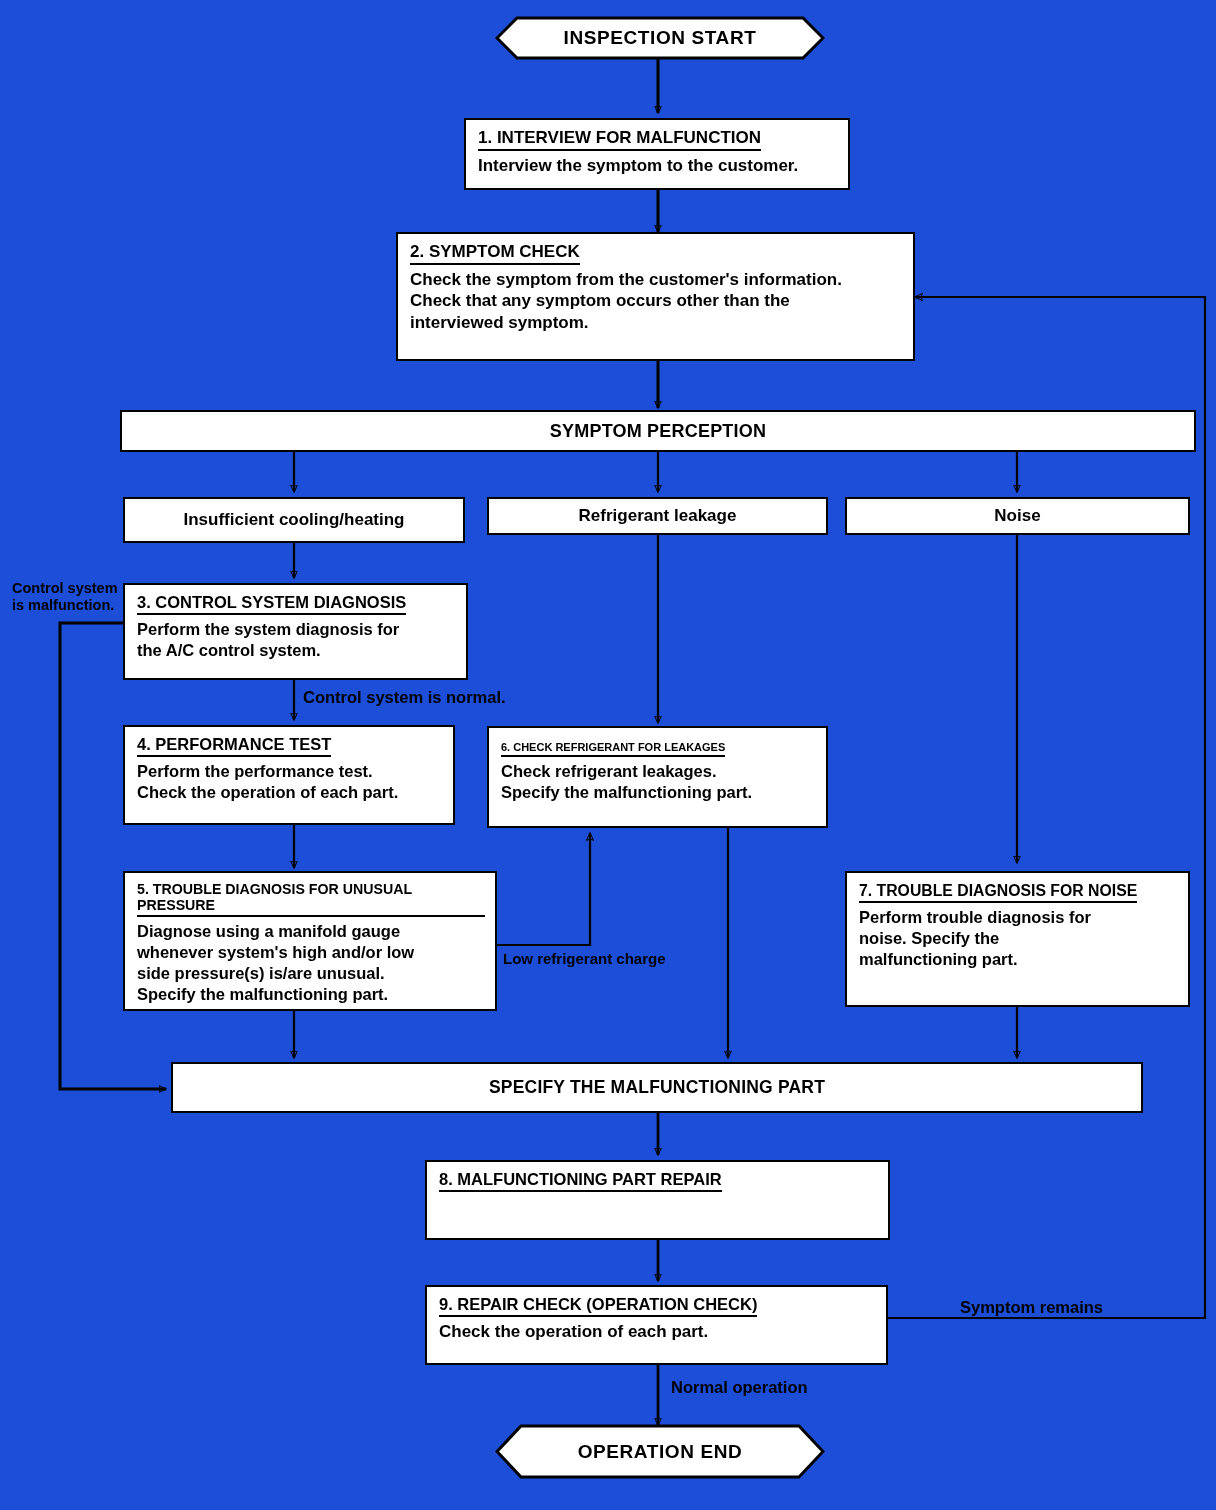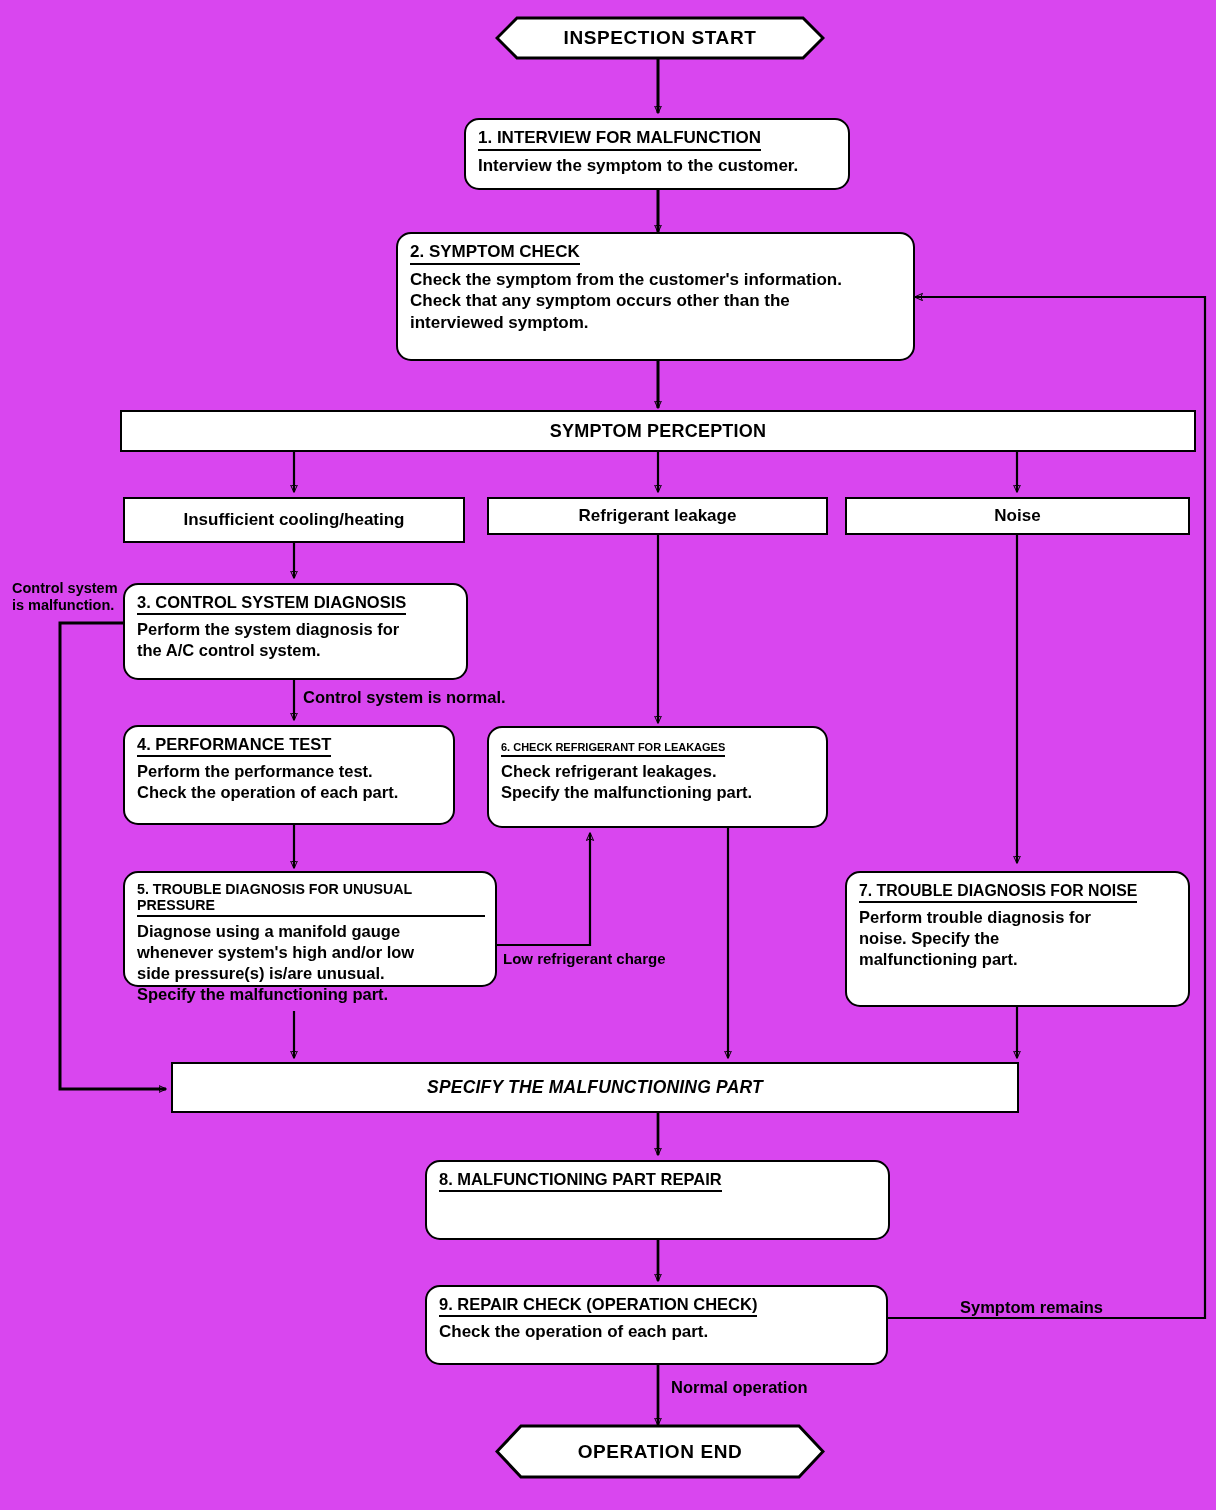--- a/index.html
+++ b/index.html
@@ -4,21 +4,21 @@
 <style>
   html, body {
     margin: 0;
     padding: 0;
     background: #ffffff;
   }
   #canvas {
     position: relative;
     width: 1216px;
     height: 1510px;
-    background: #d946ef;
+    background: #1d4ed8;
     font-family: "Liberation Sans", sans-serif;
     color: #000000;
     overflow: hidden;
   }
   .node {
     position: absolute;
     box-sizing: border-box;
     border: 2px solid #000;
     background: #fff;
   }
@@ -29,21 +29,20 @@
     padding-bottom: 1px;
     line-height: 1.15;
   }
   .node .body {
     font-weight: bold;
     line-height: 1.28;
     margin-top: 4px;
   }
   .pad {
     padding: 8px 10px 6px 12px;
-    border-radius: 15px;
   }
   .band {
     position: absolute;
     box-sizing: border-box;
     border: 2px solid #000;
     background: #fff;
     display: flex;
     align-items: center;
     justify-content: center;
     font-weight: bold;
@@ -182,42 +181,42 @@
     <div class="body" style="white-space:pre-line;">Perform the system diagnosis for
 the A/C control system.</div>
   </div>
 
   <div class="node pad" style="left:123px; top:725px; width:332px; height:100px; font-size:16.5px;">
     <div class="title">4. PERFORMANCE TEST</div>
     <div class="body" style="white-space:pre-line;">Perform the performance test.
 Check the operation of each part.</div>
   </div>
 
-  <div class="node pad" style="left:123px; top:871px; width:374px; height:116px; font-size:16.5px;">
+  <div class="node pad" style="left:123px; top:871px; width:374px; height:140px; font-size:16.5px;">
     <div class="title" style="font-size:14.2px;">5. TROUBLE DIAGNOSIS FOR UNUSUAL PRESSURE</div>
     <div class="body" style="white-space:pre-line;">Diagnose using a manifold gauge
 whenever system's high and/or low
 side pressure(s) is/are unusual.
 Specify the malfunctioning part.</div>
   </div>
 
   <div class="node pad" style="left:487px; top:726px; width:341px; height:102px; font-size:16.5px;">
     <div class="title" style="font-size:11px;">6. CHECK REFRIGERANT FOR LEAKAGES</div>
     <div class="body" style="white-space:pre-line;">Check refrigerant leakages.
 Specify the malfunctioning part.</div>
   </div>
 
   <div class="node pad" style="left:845px; top:871px; width:345px; height:136px; font-size:16.5px;">
     <div class="title" style="font-size:15.8px;">7. TROUBLE DIAGNOSIS FOR NOISE</div>
     <div class="body" style="white-space:pre-line;">Perform trouble diagnosis for
 noise. Specify the
 malfunctioning part.</div>
   </div>
 
-  <div class="band" style="left:171px; top:1062px; width:848px; height:51px; font-size:17.5px;font-style:italic;">
+  <div class="band" style="left:171px; top:1062px; width:972px; height:51px; font-size:17.5px;">
     <span>SPECIFY THE MALFUNCTIONING PART</span>
   </div>
 
   <div class="node pad" style="left:425px; top:1160px; width:465px; height:80px; font-size:17px;">
     <div class="title" style="font-size:16.5px;">8. MALFUNCTIONING PART REPAIR</div>
   </div>
 
   <div class="node pad" style="left:425px; top:1285px; width:463px; height:80px; font-size:17px;">
     <div class="title" style="font-size:16.5px;">9. REPAIR CHECK (OPERATION CHECK)</div>
     <div class="body" style="white-space:pre-line;">Check the operation of each part.</div>

